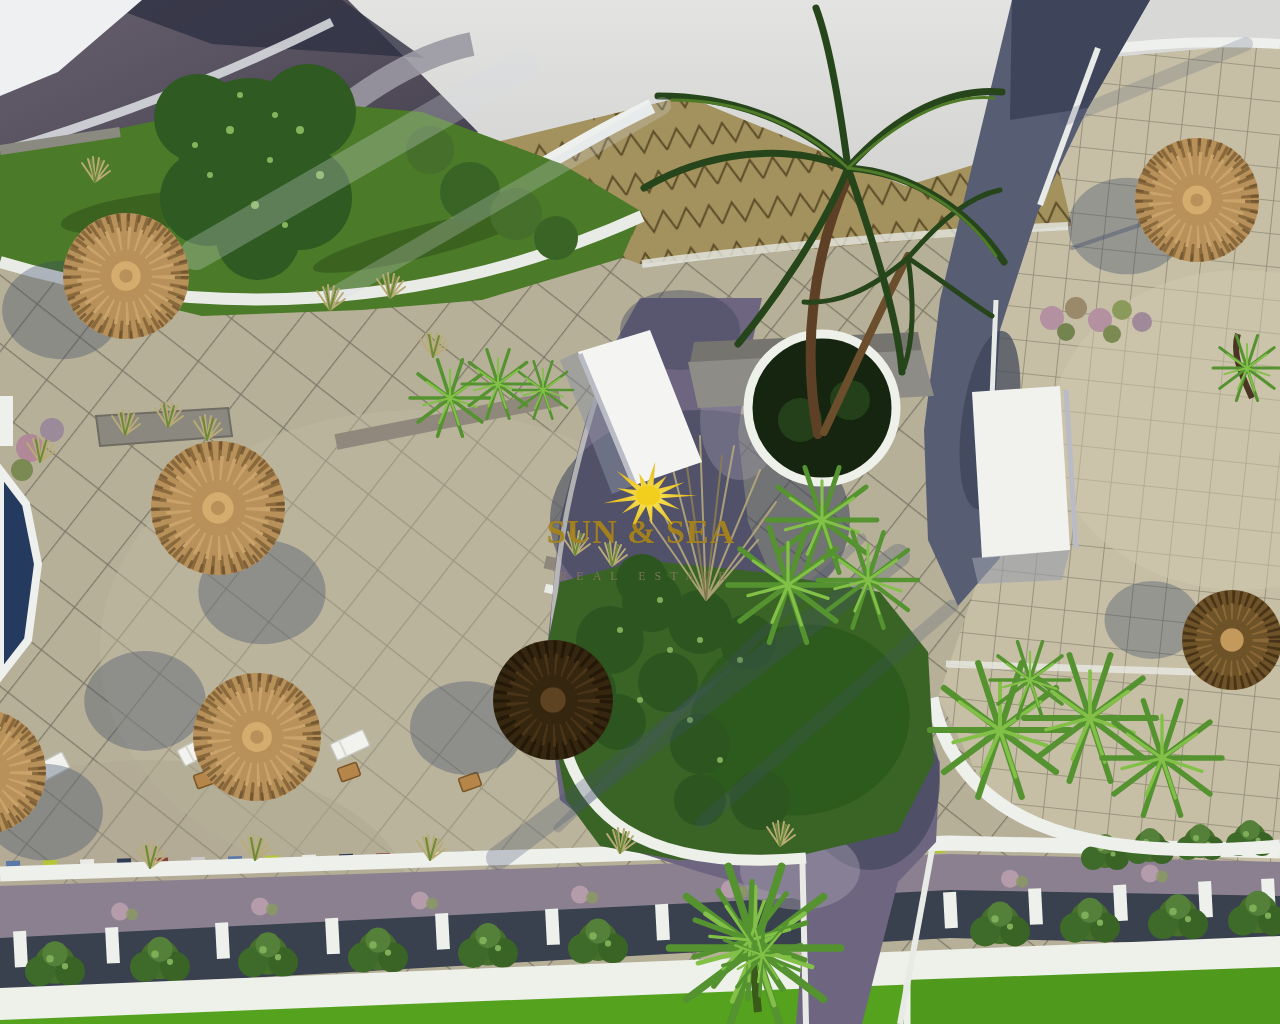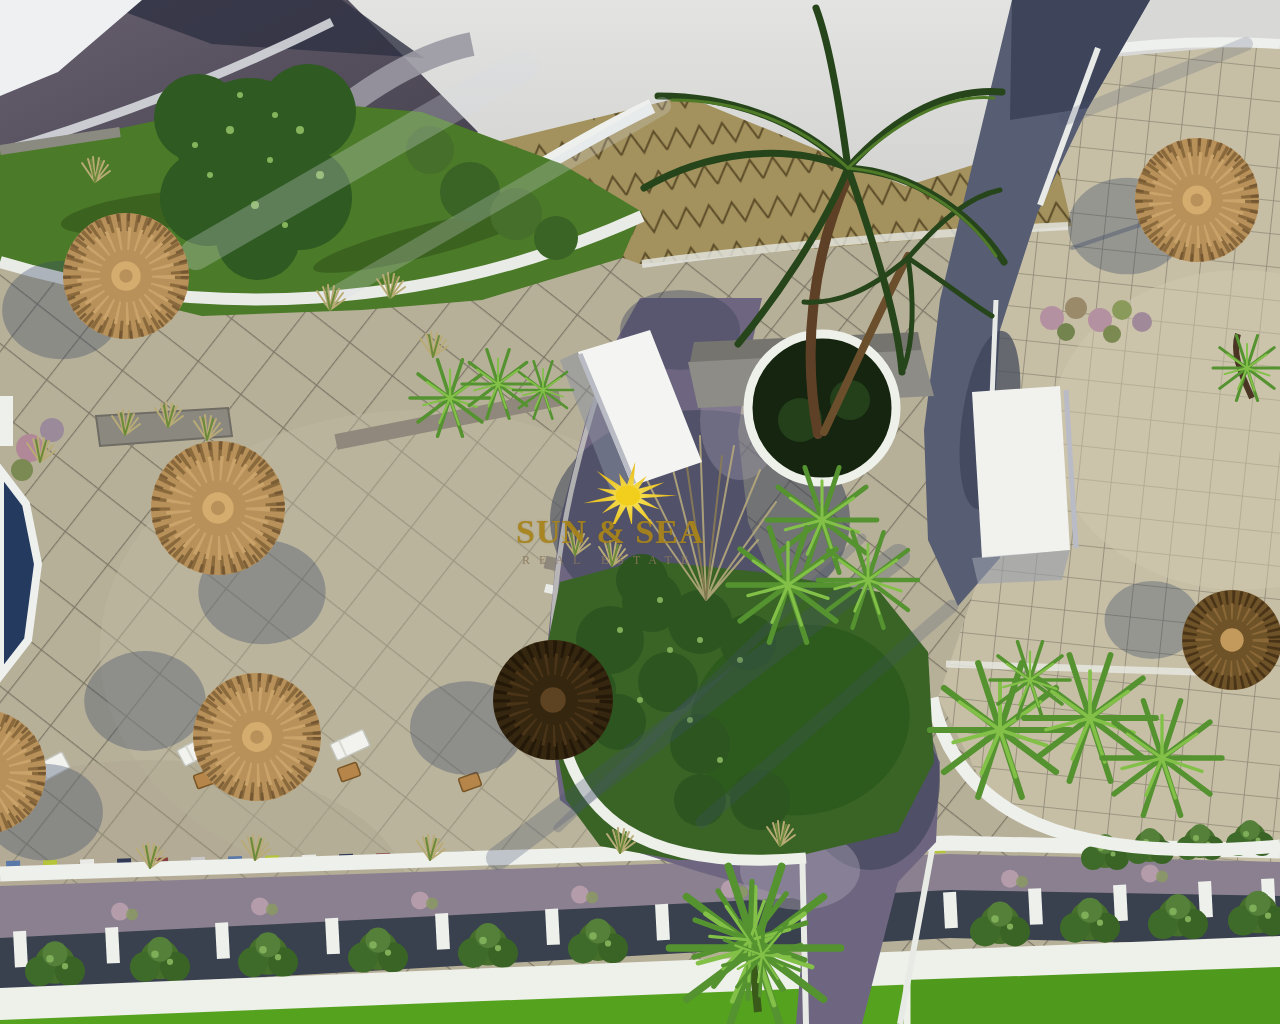--- a/index.html
+++ b/index.html
@@ -1,26 +1,26 @@
 <!DOCTYPE html>
 <html><head>
 <meta charset="utf-8">
 <style>
   html,body{margin:0;padding:0;background:#222;}
   #stage{position:relative;width:1280px;height:1024px;overflow:hidden;
          font-family:"Liberation Sans",sans-serif;background:#b7b099;}
   #stage svg.scene{position:absolute;left:0;top:0;}
-  .watermark{position:absolute;left:516px;top:450px;width:210px;
+  .watermark{position:absolute;left:536px;top:450px;width:210px;text-align:center;
              pointer-events:none;}
   .wm-sun{display:block;margin:0 auto -10px auto;transform:translateX(7px);}
   .wm-title{font-family:"Liberation Serif",serif;font-weight:bold;font-size:34px;
             letter-spacing:1px;color:rgba(168,132,28,.93);line-height:1.05;
             text-shadow:0 0 2px rgba(90,70,10,.25);}
   .wm-sub{font-family:"Liberation Serif",serif;font-size:12px;letter-spacing:9px;
-          color:rgba(138,120,92,.88);margin-top:3px;white-space:nowrap;
+          color:rgba(138,120,92,.88);margin-top:19px;white-space:nowrap;
           transform:translateX(6px);}
 </style>
 </head>
 <body>
 
 <div id="stage">
 <svg class="scene" width="1280" height="1024" viewBox="0 0 1280 1024" xmlns="http://www.w3.org/2000/svg">
 <defs>
   <linearGradient id="skyGrad" x1="0" y1="0" x2="0" y2="1">
     <stop offset="0" stop-color="#e3e3e1"></stop>

